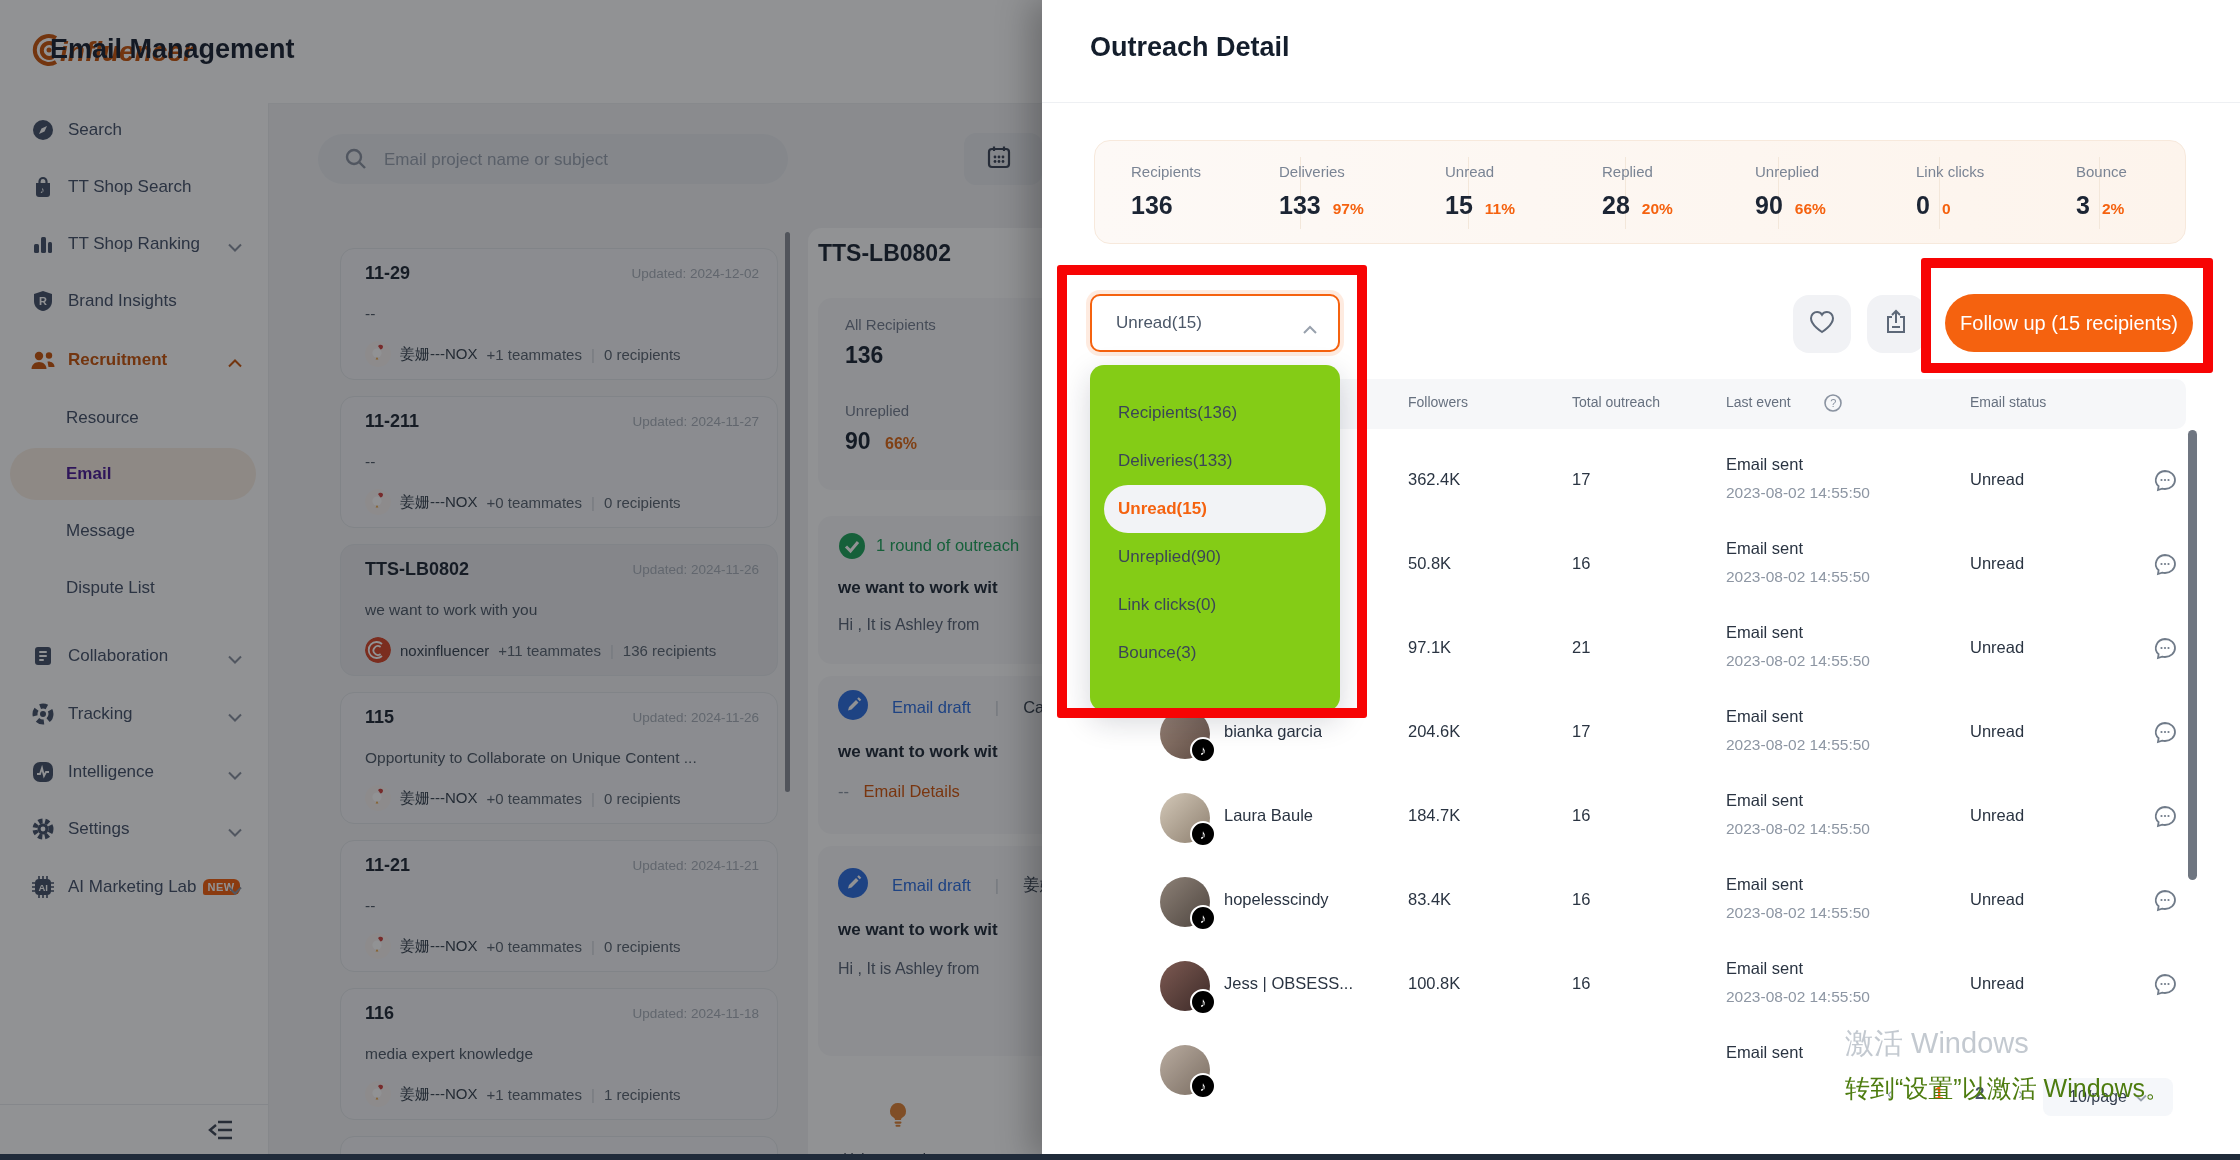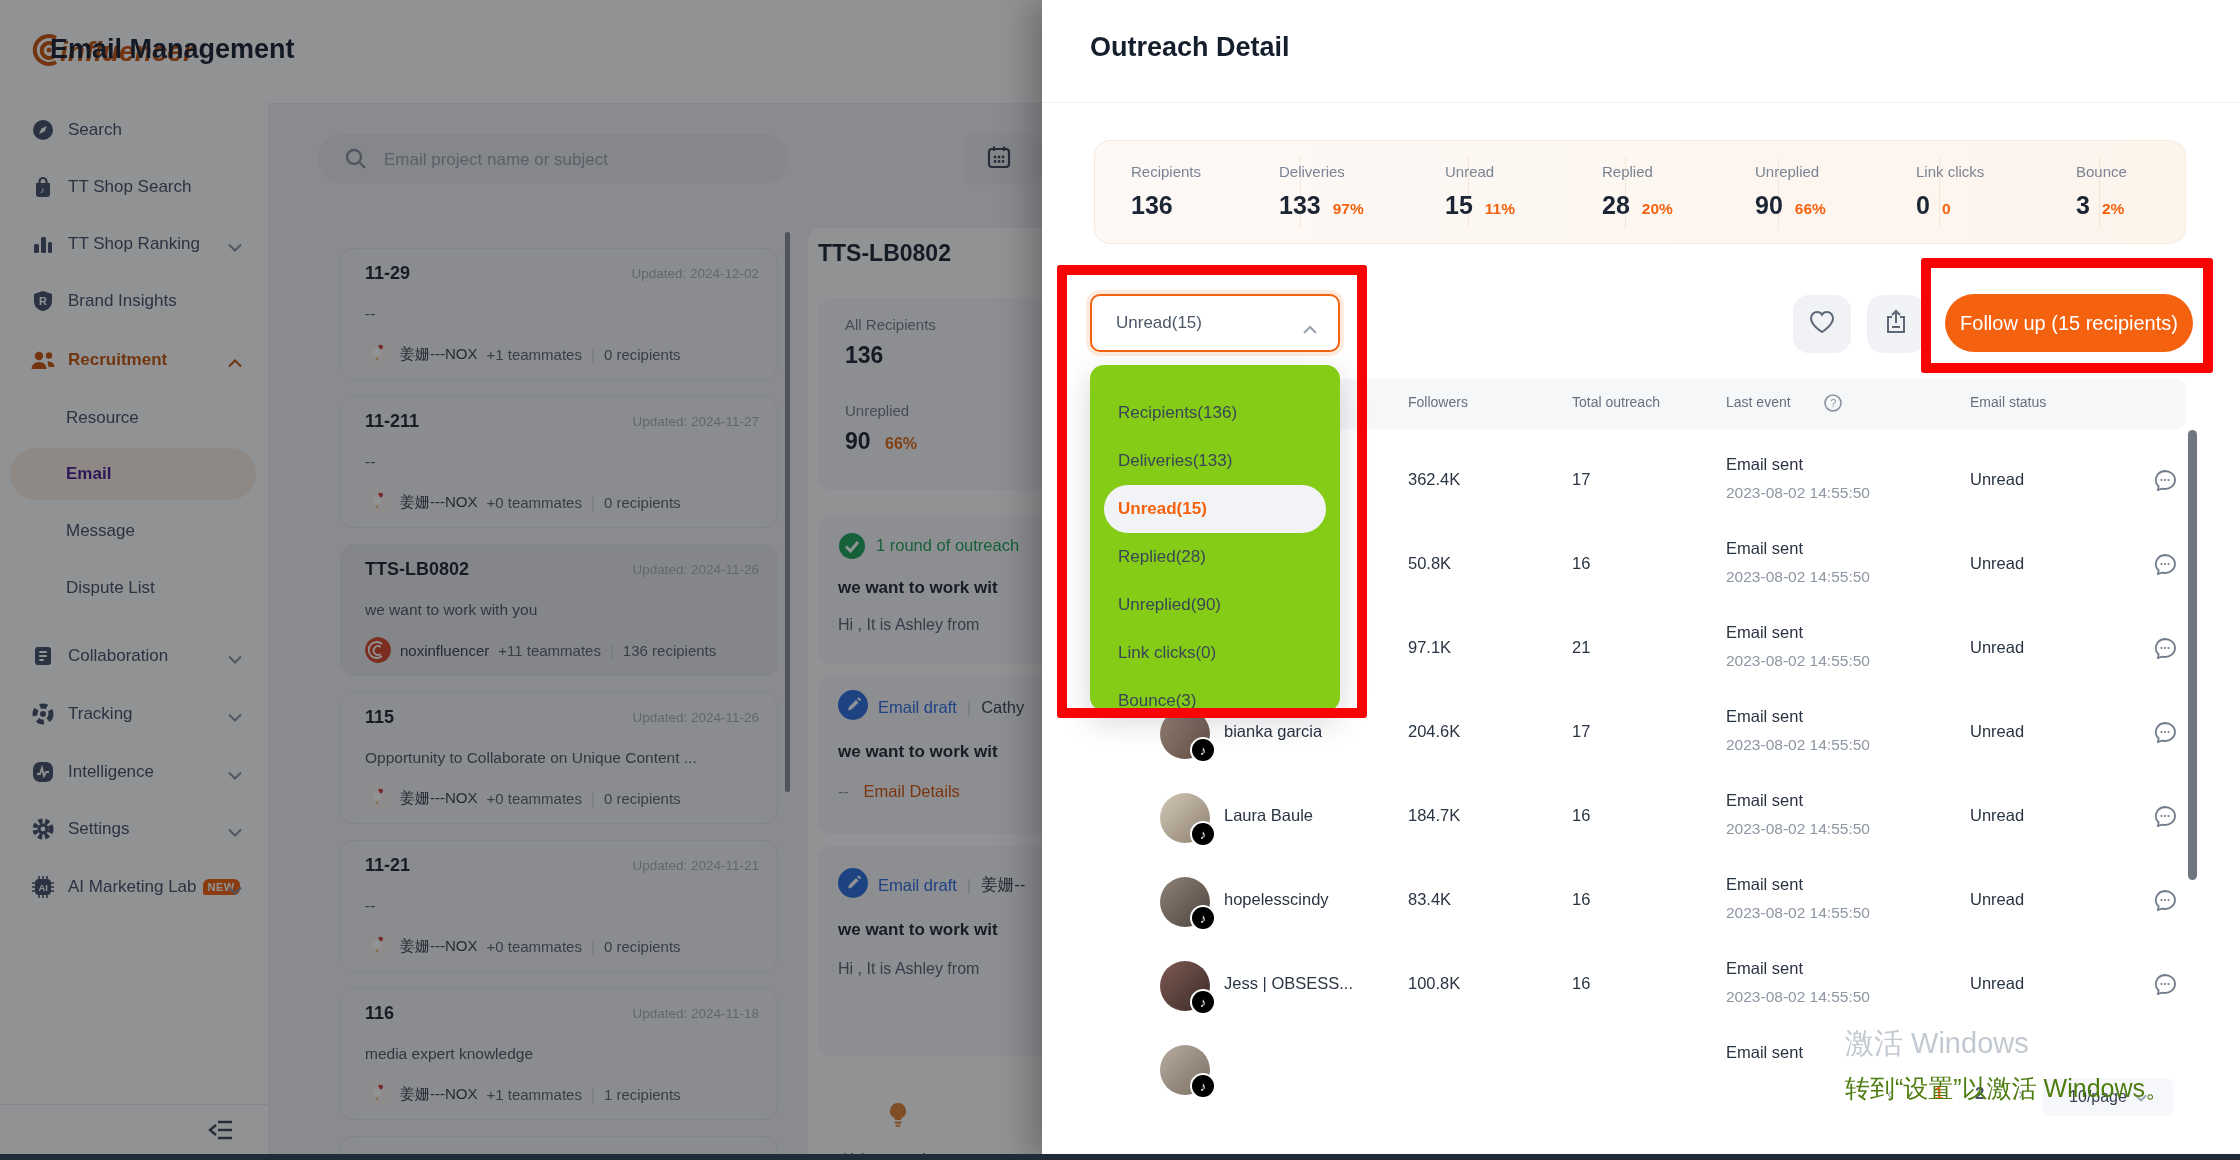--- a/index.html
+++ b/index.html
@@ -42,21 +42,21 @@
   #list-scroll{position:absolute;left:785px;top:232px;width:5px;height:560px;background:#8a8f98;border-radius:3px;}
   
   #mid{position:absolute;left:808px;top:228px;width:300px;height:932px;background:#fff;border-radius:14px 0 0 0;}
   .midcard{position:absolute;left:10px;width:282px;background:#f7f8fa;border-radius:14px;}
   #mid-title{position:absolute;left:10px;top:12px;font-size:23px;font-weight:bold;color:#1d2735;}
   .mlabel{font-size:15px;color:#767f90;}
   .mval{font-size:23px;font-weight:bold;color:#1d2735;}
   .pct{color:#e06a17;font-weight:bold;font-size:16px;}
   .boldline{position:absolute;left:20px;font-size:17px;font-weight:bold;color:#222c3a;white-space:nowrap;overflow:hidden;width:250px;}
   .subline{position:absolute;left:20px;font-size:16px;color:#5a6577;white-space:nowrap;overflow:hidden;width:250px;}
-  .draftrow{position:absolute;left:20px;display:flex;align-items:center;gap:10px;font-size:16.5px;white-space:nowrap;}
+  .draftrow{position:absolute;left:20px;display:flex;align-items:center;gap:24px;font-size:16.5px;white-space:nowrap;}
   .draftlabel{color:#2f6fe0;}
   .draftauthor{color:#3a4553;}
   #tip{position:absolute;left:824px;top:1102px;display:flex;align-items:center;gap:20px;font-size:14px;color:#323c4c;white-space:nowrap;flex-direction:column;}
   
   #dim{position:absolute;left:0;top:0;width:1042px;height:1160px;background:rgba(10,13,18,0.45);z-index:10;}
   
   #modal{position:absolute;left:1042px;top:0;width:1198px;height:1160px;background:#fff;z-index:20;
          box-shadow:-12px 0 32px rgba(0,0,0,0.25);}
   #modal-title{position:absolute;left:48px;top:32px;font-size:27px;font-weight:bold;color:#141e2c;}
   #modal-div{position:absolute;left:0;top:102px;width:1198px;height:1px;background:#eef0f3;}
@@ -619,21 +619,20 @@
       </div>
     <div class="tev1">Email sent</div>
   </div>
 
   <div id="tbl-scroll"></div>
 
   <div id="menu">
     <div class="opt">Recipients(136)</div>
     <div class="opt">Deliveries(133)</div>
     <div class="opt sel">Unread(15)</div>
-    <div class="opt">Replied(28)</div>
     <div class="opt">Unreplied(90)</div>
     <div class="opt">Link clicks(0)</div>
     <div class="opt">Bounce(3)</div>
   </div>
   <div id="filter-select">
     <span class="val">Unread(15)</span>
     <span class="abs" style="right:20px;top:25px">
       <svg width="16" height="10" viewBox="0 0 16 10">
           <polyline points="2,8 8,2 14,8" fill="none" stroke="#98a1ad" stroke-width="2"></polyline>
         </svg>

